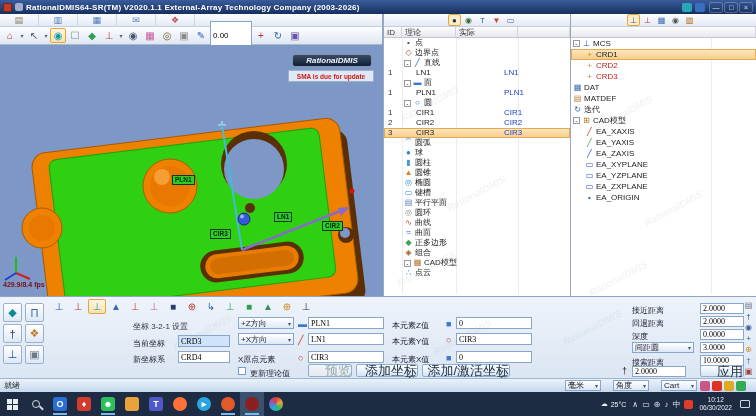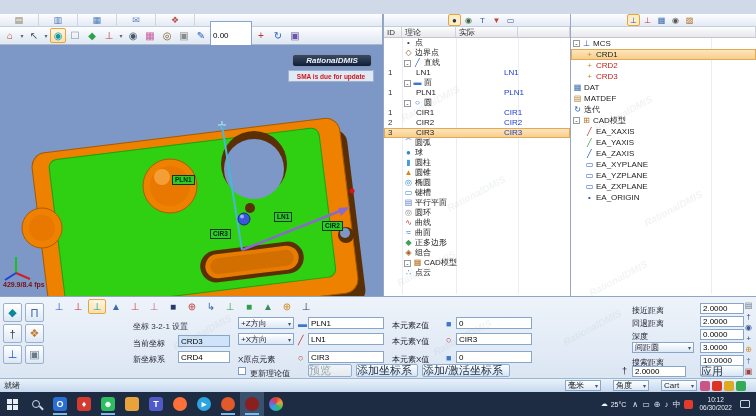--- a/index.html
+++ b/index.html
@@ -60,27 +60,27 @@
   .wm{position:absolute;color:#9aa;opacity:.12;font-size:10px;font-weight:bold;font-style:italic;transform:rotate(-28deg);pointer-events:none;white-space:nowrap}
 
   
   .bottom-zone{position:absolute;left:0;top:296px;width:756px;height:82px;background:linear-gradient(#eef3fa,#dbe6f3);border-top:1px solid #8ea6c6;overflow:hidden}
   .csys-strip{position:absolute;left:50px;top:2px;display:flex;gap:1px}
   .csys-strip .tbtn{width:18px;height:15px}
   .grid-icons{position:absolute;left:3px;top:6px;display:grid;grid-template-columns:20px 20px;gap:2px}
   .gbtn{width:19px;height:19px;border:1px solid #9ab0cc;border-radius:2px;background:linear-gradient(#fff,#dde8f5);
     display:flex;align-items:center;justify-content:center;font-size:11px}
   .flabel{position:absolute;color:#223;white-space:nowrap}
-  .fi{position:absolute;height:12px;border:1px solid #86a6cc;background:#fff;font-size:8px;padding:0 2px;font-family:Liberation Sans, sans-serif}
+  .fi{position:absolute;height:12px;border:1px solid #86a6cc;background:#fff;font-size:8px;padding:0 2px;font-family:Liberation Serif, serif}
   .fi.hl{background:#cfe4fa}
   .fsel{position:absolute;height:12px;border:1px solid #86a6cc;background:linear-gradient(#fff,#dce8f6);
     display:flex;align-items:center;justify-content:space-between;padding:0 2px;color:#223}
   .fsel .car{font-size:6px;color:#456}
   .fbtn{position:absolute;height:13px;border:1px solid #90aed2;background:linear-gradient(#fdfeff,#d6e5f5);
-    font-size:11px;text-align:left;line-height:11px;border-radius:2px;color:#234}
+    font-size:13px;text-align:right;line-height:11px;border-radius:2px;color:#234}
   .fbtn.disabled{color:#9aa;background:linear-gradient(#f2f5f9,#e4eaf1)}
   .ficon{position:absolute;font-size:9px;line-height:9px}
   .chk{position:absolute;width:8px;height:8px;border:1px solid #7a9cc8;background:#fff}
   .side-strip{position:absolute;right:1px;top:3px;width:13px;display:flex;flex-direction:column;gap:1px;align-items:center}
   .sbtn{width:12px;height:10px;display:flex;align-items:center;justify-content:center;font-size:8px}
 
   
   .statusbar{position:absolute;left:0;top:378px;width:756px;height:14px;display:flex;align-items:center;
     background:linear-gradient(#eaf2fb,#c6d8ee);border-top:1px solid #9fb4cf;padding:0 4px;gap:3px}
   .ssel{height:11px;border:1px solid #86a6cc;background:linear-gradient(#fff,#dce8f6);display:flex;align-items:center;
@@ -105,20 +105,29 @@
   .tray .red{width:9px;height:9px;background:#e23b2e;border-radius:2px}
   .clock{margin-left:6px;text-align:center;font-size:6.5px;line-height:8px;color:#e8eef6}
   .notif{width:10px;height:8px;border:1px solid #cfd8e6;border-radius:1px;margin:0 6px 0 8px}
   .weather{display:flex;align-items:center;gap:3px;margin-left:auto;font-size:7px;color:#eef4fb}
 </style>
 </head>
 <body>
 
 <div class="window">
 
+  <div class="titlebar">
+    <span class="appicon"></span>
+    <span class="pinicon"></span>
+    <span class="title-text">RationalDMIS64-SR(TM) V2020.1.1   External-Array Technology Company (2003-2026)</span>
+    <span class="spacer"></span>
+    <span class="quickbtn" style="background:#27a7b8"></span>
+    <span class="quickbtn" style="background:#3a6fc0"></span>
+    <span id="winBtns"><span class="winbtn">—</span><span class="winbtn">□</span><span class="winbtn">×</span></span>
+  </div>
 
   <div class="left-zone">
     <div class="ribbon-tabs" id="ribbonTabs">
         <span class="rtab" style="color: rgb(138, 122, 90);">▤</span>
         <span class="rtab" style="color: rgb(74, 122, 184);">▥</span>
         <span class="rtab" style="color: rgb(74, 122, 184);">▦</span>
         <span class="rtab" style="color: rgb(74, 122, 184);">✉</span>
         <span class="rtab" style="color: rgb(192, 80, 80);">❖</span>
       </div>
     <div class="toolbar" id="mainToolbar">

